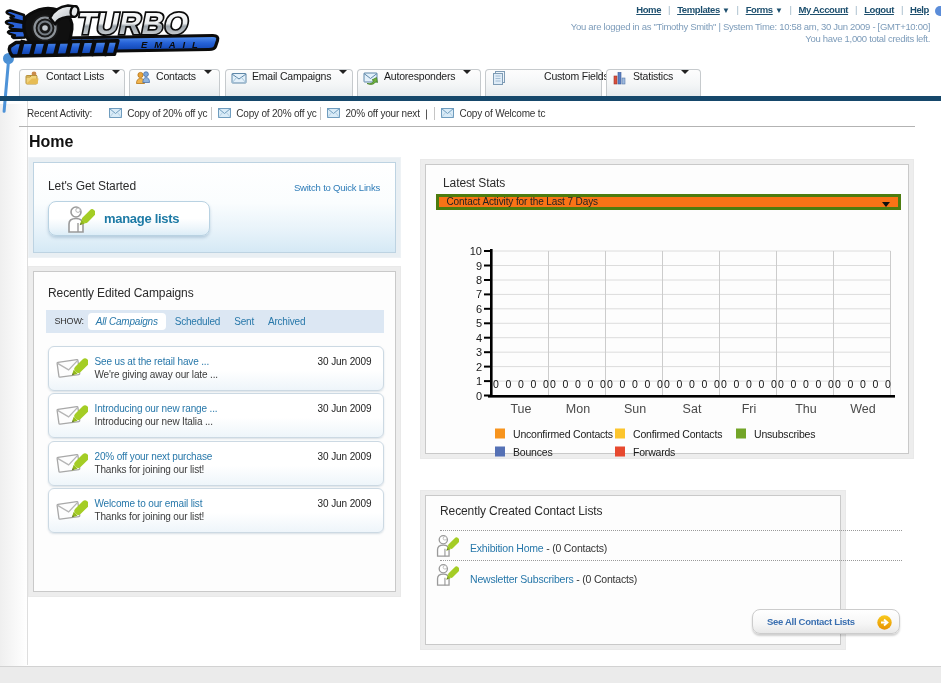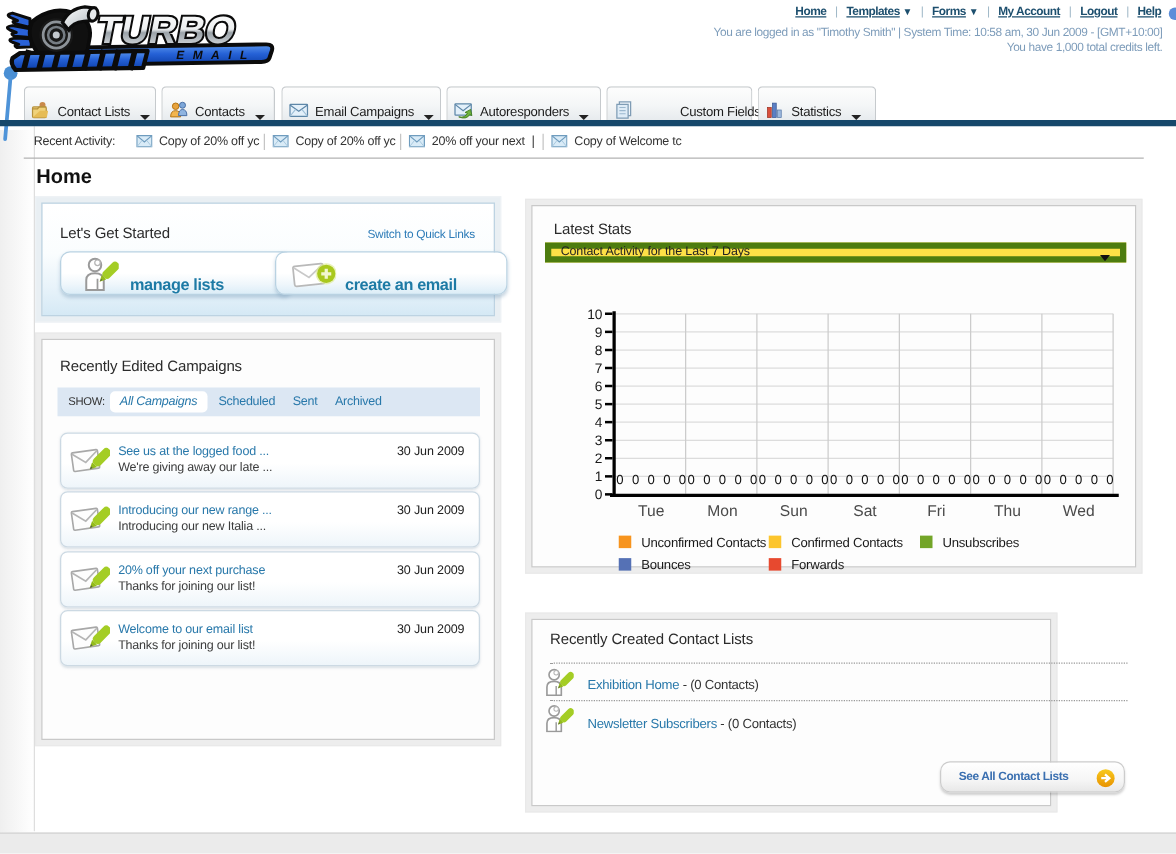--- a/index.html
+++ b/index.html
@@ -15,21 +15,21 @@
 #sysline1 { top:21px; right:11px; font-size:9.5px; letter-spacing:-0.3px; color:#7d9cba; }
 #sysline2 { top:33px; right:11px; font-size:9.5px; letter-spacing:-0.3px; color:#7d9cba; }
 
 
 #pin-dot { left:3px; top:53px; width:11px; height:11px; border-radius:50%; background:#4a8fd4; }
 #pin-line { left:7px; top:61px; width:3px; height:52px; background:#4e93d8; border-radius:2px; transform:rotate(5deg); transform-origin:top center; }
 
 
 .tab { top:69px; height:27px; border:1px solid #c6cacd; border-bottom:none; border-radius:4px 4px 0 0;
   background:linear-gradient(180deg,#fdfdfd 0%,#f4f6f7 55%,#e7ebee 100%);
-  display:flex; align-items:flex-end; font-size:10.5px; letter-spacing:-0.2px; color:#1c1c1c; padding-left:5px; white-space:nowrap; }
+  display:flex; align-items:flex-start; font-size:10.5px; letter-spacing:-0.2px; color:#1c1c1c; padding-left:5px; white-space:nowrap; }
 .tab .ic { width:16px; height:16px; margin-right:5px; }
 .tab .arr { margin-left:8px; width:0; height:0; border-left:4px solid transparent; border-right:4px solid transparent; border-top:4px solid #222; }
 #navbar { top:96px; left:0; width:941px; height:5px; background:#16486b; }
 
 
 #activity { top:100px; left:19px; width:896px; height:27px; border-bottom:1px solid #b3b3b3; display:flex; align-items:center; font-size:10px; letter-spacing:-0.2px; color:#333; }
 #activity .lbl { margin-left:8px; color:#333; }
 #activity .item { display:flex; align-items:center; }
 #activity .env { margin-right:5px; display:flex; }
 #activity .div { width:1px; height:13px; background:#c5c5c5; margin:0 6px 0 4px; }
@@ -43,23 +43,23 @@
 #panelA .inner { border-color:#bdd3e2; background:linear-gradient(180deg,#ffffff 0%,#fafdfe 45%,#e8f3fa 75%,#d5e9f5 100%); }
 #panelB { left:28px; top:266px; width:373px; height:331px; }
 #panelC { left:420px; top:159px; width:494px; height:300px;text-align:center; }
 #panelD { left:420px; top:490px; width:426px; height:160px; }
 
 .ptitle { position:absolute; font-size:12px; letter-spacing:-0.1px; color:#2b2b2b; }
 
 
 #lgs-title { left:14px; top:16px; }
 #lgs-link { right:15px; top:19px; font-size:9.5px; letter-spacing:-0.2px; color:#2e7cb8; }
-.bigbtn { position:absolute; top:38px; width:186px; height:35px; border:1px solid #b9d2e2; border-radius:8px;
+.bigbtn { position:absolute; top:38px; width:162px; height:35px; border:1px solid #b9d2e2; border-radius:8px;
   background:linear-gradient(180deg,#ffffff 0%,#ffffff 50%,#eef6fb 78%,#dcedf7 100%);
-  box-shadow:0 2px 3px rgba(130,165,190,.45); display:flex; align-items:flex-end;
+  box-shadow:0 2px 3px rgba(130,165,190,.45); display:flex; align-items:center;
   font-size:13px; letter-spacing:-0.3px; font-weight:bold; color:#1d7aa5; }
 #btn-manage { left:14px; }
 #btn-create { left:186px; }
 
 
 #rec-title { left:14px; top:14px; }
 #showbar { position:absolute; left:11.5px; top:37.5px; width:338px; height:23px; background:#dce7f3; display:flex; align-items:center; font-size:10px; letter-spacing:-0.2px; }
 #showbar .shl { margin-left:9px; font-size:9px; color:#333; }
 #showbar .pill { background:#fff; border-radius:4px; padding:3px 8px; margin-left:4px; color:#2878aa;font-style:italic; }
 #showbar a { color:#2878aa; text-decoration:none; }
@@ -70,21 +70,21 @@
 .citem .dt  { position:absolute; right:11px; top:9px; font-size:10px; letter-spacing:-0.1px; color:#222; }
 .citem svg { position:absolute; left:7px; top:8px; }
 
 .orangebtn { position:absolute; height:25px; border:1px solid #ccc; border-radius:8px;
   background:linear-gradient(180deg,#ffffff 0%,#f6f6f6 60%,#e8e8e8 100%);
   box-shadow:0 2px 2px rgba(0,0,0,.18); display:flex; align-items:center; white-space:nowrap;
   font-size:9.5px; letter-spacing:-0.3px; font-weight:bold; color:#3a6fb0; }
 
 
 #stats-title { left:17px; top:11px; }
-#stats-select { position:absolute; left:9.5px; top:28.5px; width:465px; height:16px; border:5px solid #4d7c0f; background:#fde047; font-size:10px; letter-spacing:-0.1px; color:#222; display:flex; align-items:center; padding-left:8px; }
+#stats-select { position:absolute; left:9.5px; top:28.5px; width:465px; height:16px; border:3px solid #4d7c0f; background:#f97316; font-size:10px; letter-spacing:-0.1px; color:#222; display:flex; align-items:center; padding-left:8px; }
 #stats-select .selarr { position:absolute; right:8px; top:5px; width:0; height:0; border-left:4px solid transparent; border-right:4px solid transparent; border-top:5px solid #111; }
 
 
 #chart { position:absolute; left:0; top:0; width:494px; height:313px; }
 
 
 #cl-title { left:14px; top:8px; }
 .dotline { position:absolute; left:14px; width:462px; border-top:1px dotted #999; }
 .clitem-link { position:absolute; left:44px; font-size:10.5px; letter-spacing:-0.2px; color:#2878aa; }
 .clitem-rest { font-size:10.5px; letter-spacing:-0.2px; color:#333; }
@@ -254,32 +254,20 @@
             <path d="M3 27 L3 19 Q3 13.5 10 13.5 Q16.5 13.5 17 19 L17 27 Z" fill="#fff" stroke="#9a9a9a" stroke-width="1.6"></path>
             <line x1="12" y1="18" x2="12" y2="27" stroke="#9a9a9a" stroke-width="1.4"></line>
             <g transform="rotate(45 20 14)">
               <rect x="16.5" y="2" width="7" height="16" rx="3" fill="#a4cd25"></rect>
               <path d="M17.5 18 L22.5 18 L20 23 Z" fill="#93bb1b"></path>
               <path d="M19.3 20.5 L20.7 20.5 L20 22.6 Z" fill="#555"></path>
             </g>
           </svg></span>
         <span style="margin-left:55px;">manage lists</span>
       </div>
-  <div class="bigbtn" id="btn-create">
-        <span style="position:absolute;left:12px;top:4px;"><svg width="36" height="26" viewBox="0 0 36 26">
-            <g transform="rotate(-6 14 14)">
-              <rect x="2" y="6" width="24" height="16" rx="1.5" fill="#fff" stroke="#b9b9b9" stroke-width="1.4"></rect>
-              <path d="M2.5 7 L14 16 L25.5 7" fill="none" stroke="#c9c9c9" stroke-width="1.4"></path>
-            </g>
-            <circle cx="28" cy="13" r="8.5" fill="#dcea8e" opacity="0.6"></circle>
-            <circle cx="28" cy="13" r="7.3" fill="#a9c81e"></circle>
-            <path d="M28 9 L28 17 M24 13 L32 13" stroke="#f2f7cf" stroke-width="2.6"></path>
-          </svg></span>
-        <span style="margin-left:55px;">create an email</span>
-      </div>
 </div>
   </div>
 
 <div class="outer" id="panelB">
     <div class="inner">
   <div class="ptitle" id="rec-title">Recently Edited Campaigns</div>
   <div id="showbar">
         <span class="shl">SHOW:</span>
         <span class="pill">All Campaigns</span>
     <a href="#" style="margin-left:9px;">Scheduled</a>
@@ -291,21 +279,21 @@
           <g transform="rotate(-8 12 14)">
             <rect x="2" y="6" width="21" height="15" rx="1" fill="#fdfdfd" stroke="#a8a8a8" stroke-width="1.3"></rect>
             <path d="M2.5 7 L12.5 15 L22.5 7" fill="none" stroke="#b5b5b5" stroke-width="1.3"></path>
           </g>
           <g transform="rotate(45 23 13)">
             <rect x="19.5" y="1" width="7.5" height="17" rx="3.2" fill="#a4cd25"></rect>
             <path d="M20.5 18 L26 18 L23.2 23.5 Z" fill="#93bb1b"></path>
             <path d="M22.4 21 L24 21 L23.2 23.2 Z" fill="#555"></path>
           </g>
         </svg>
-    <div class="ttl">See us at the logged food ...</div>
+    <div class="ttl">See us at the retail have ...</div>
     <div class="sub">We're giving away our late ...</div>
     <div class="dt">30 Jun 2009</div>
   </div>
   <div class="citem" style="top:121px;">
         <svg width="32" height="29" viewBox="0 0 32 29">
           <g transform="rotate(-8 12 14)">
             <rect x="2" y="6" width="21" height="15" rx="1" fill="#fdfdfd" stroke="#a8a8a8" stroke-width="1.3"></rect>
             <path d="M2.5 7 L12.5 15 L22.5 7" fill="none" stroke="#b5b5b5" stroke-width="1.3"></path>
           </g>
           <g transform="rotate(45 23 13)">

